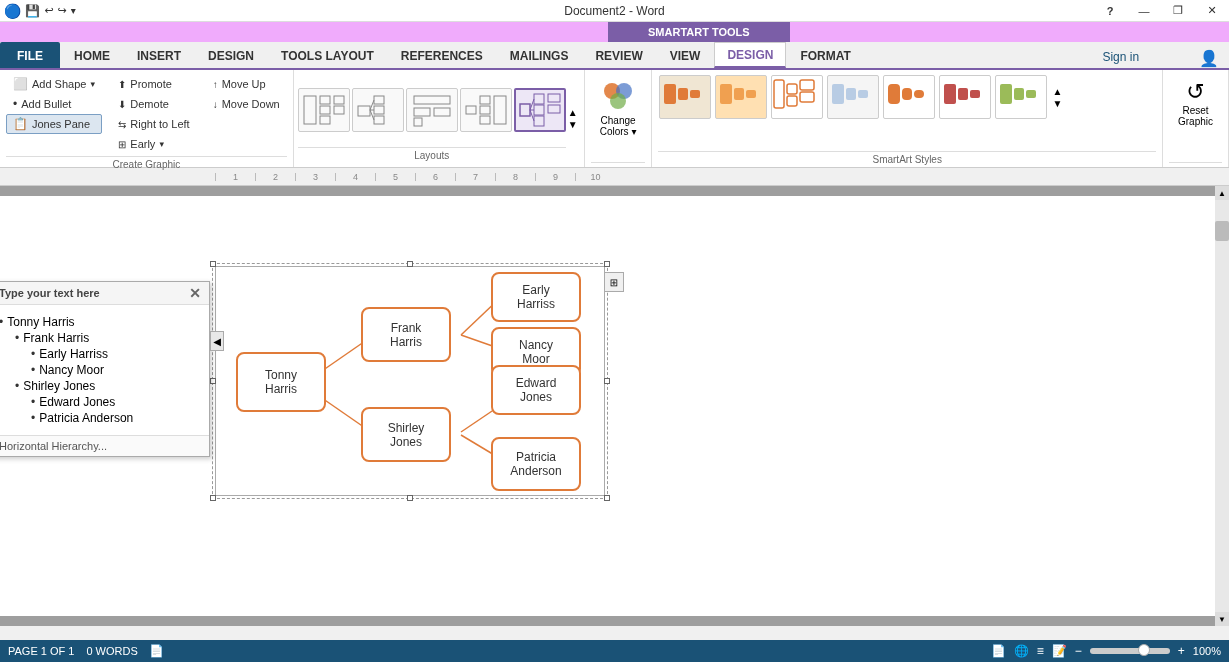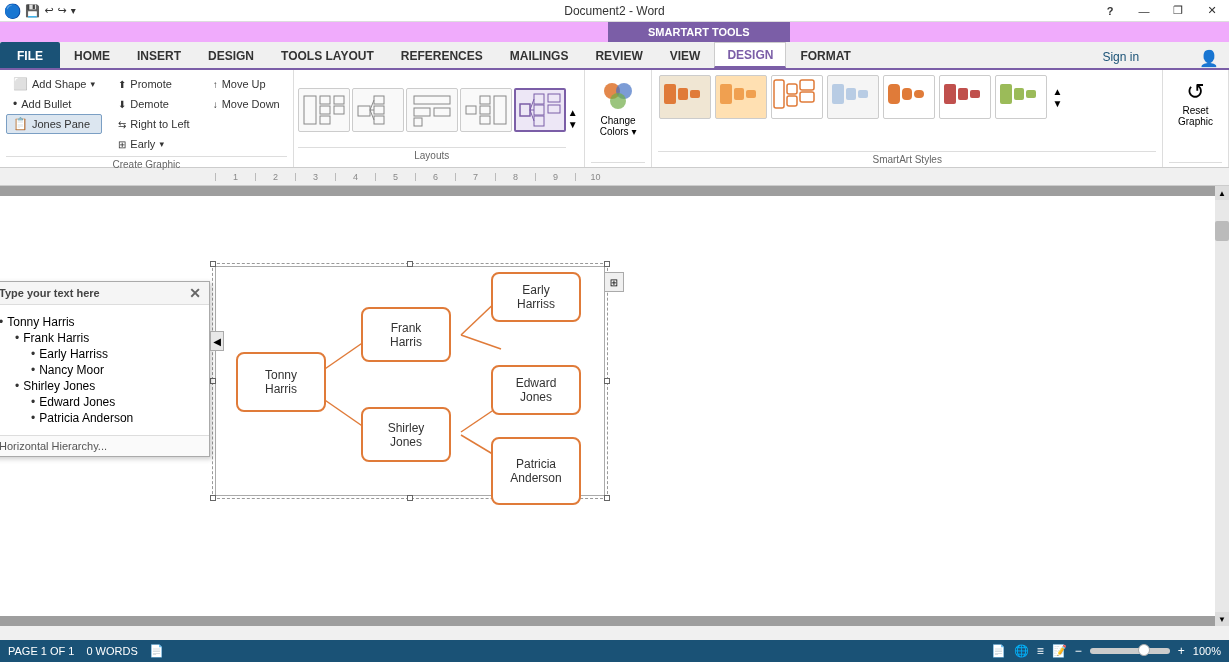--- a/index.html
+++ b/index.html
@@ -707,23 +707,25 @@
       </svg>
 
       <div class="sa-node" style="left:20px;top:85px;width:90px;height:60px;white-space:pre-line;">Tonny
 Harris</div>
       <div class="sa-node" style="left:145px;top:40px;width:90px;height:55px;white-space:pre-line;">Frank
 Harris</div>
       <div class="sa-node" style="left:145px;top:140px;width:90px;height:55px;white-space:pre-line;">Shirley
 Jones</div>
       <div class="sa-node" style="left:275px;top:5px;width:90px;height:50px;white-space:pre-line;">Early
 Harriss</div>
+      <div class="sa-node" style="left:275px;top:60px;width:90px;height:50px;white-space:pre-line;">Nancy
+Moor</div>
       <div class="sa-node" style="left:275px;top:98px;width:90px;height:50px;white-space:pre-line;">Edward
 Jones</div>
-      <div class="sa-node" style="left:275px;top:170px;width:90px;height:68px;white-space:pre-line;">Patricia
+      <div class="sa-node" style="left:275px;top:170px;width:90px;height:54px;white-space:pre-line;">Patricia
 Anderson</div>
 
       <div style="position:absolute;right:-20px;top:5px;width:20px;height:20px;background:#f0f0f0;border:1px solid #aaa;display:flex;align-items:center;justify-content:center;font-size:10px;cursor:pointer;">⊞</div>
     </div>
 
   </div>
 </div>
 
 <div id="statusbar">
   <span style="margin-right:12px;">PAGE 1 OF 1</span>

